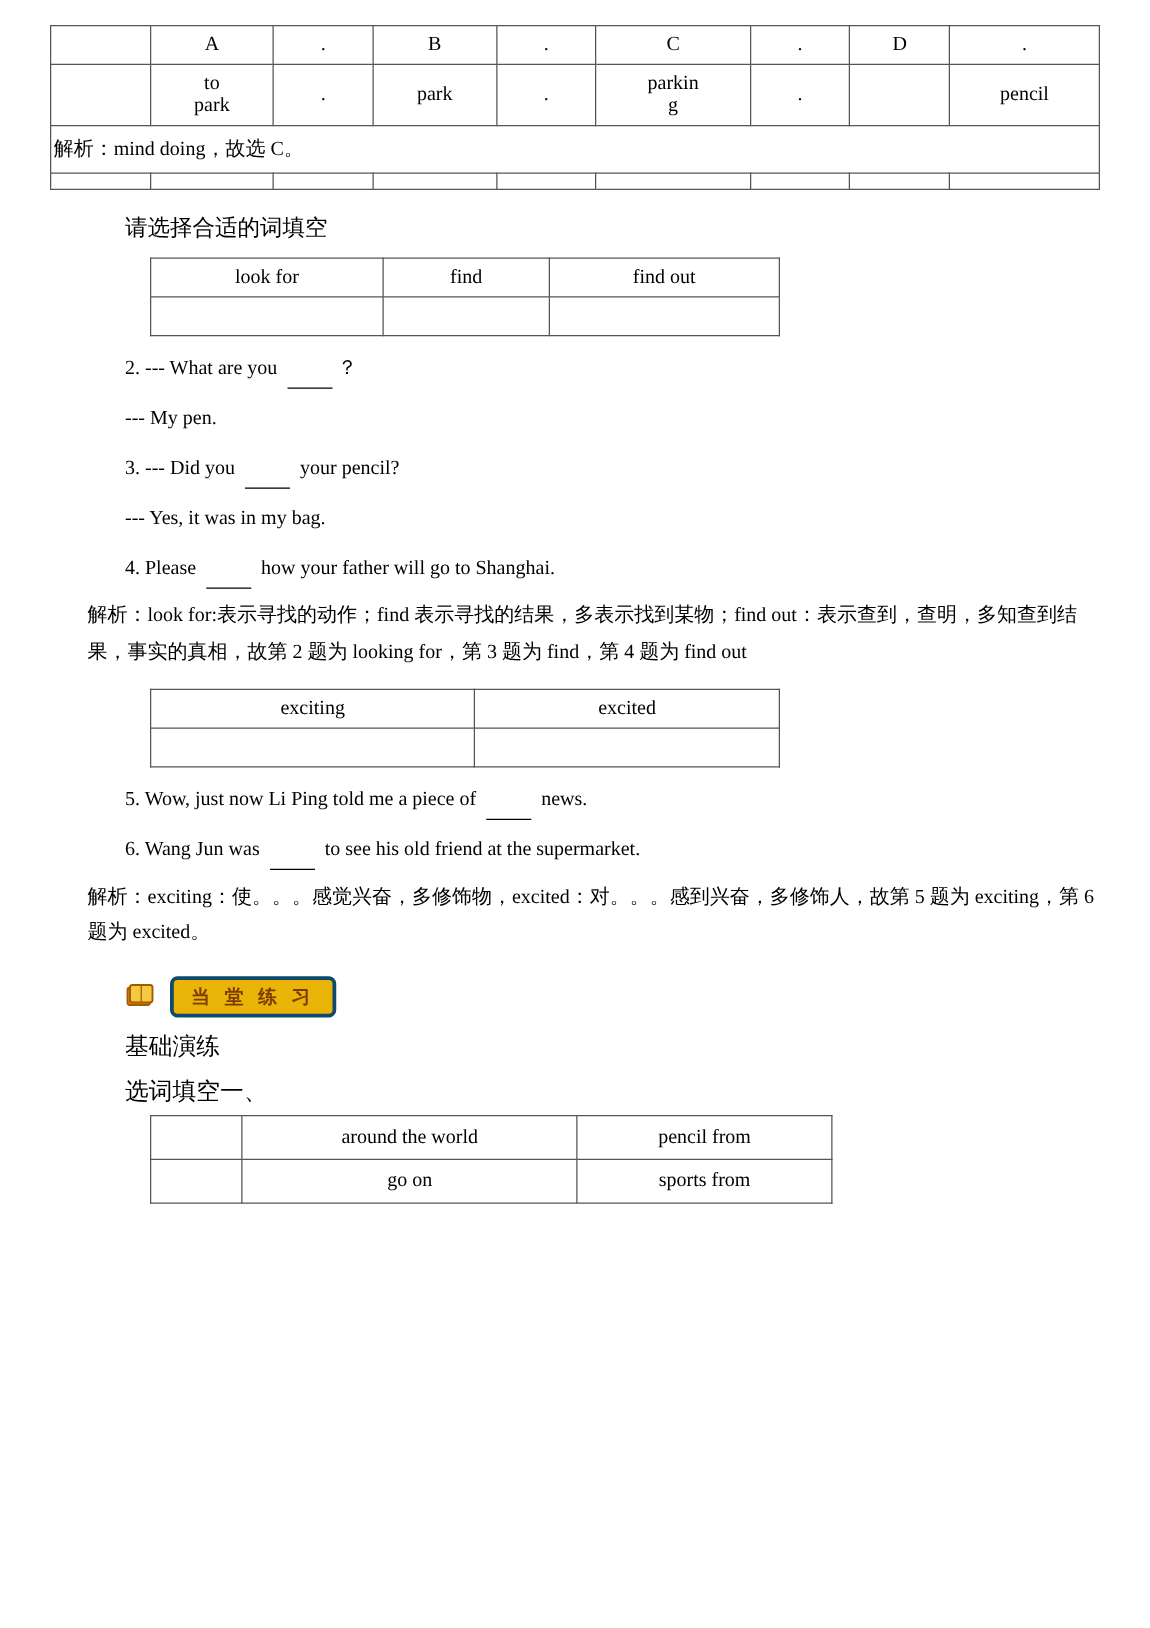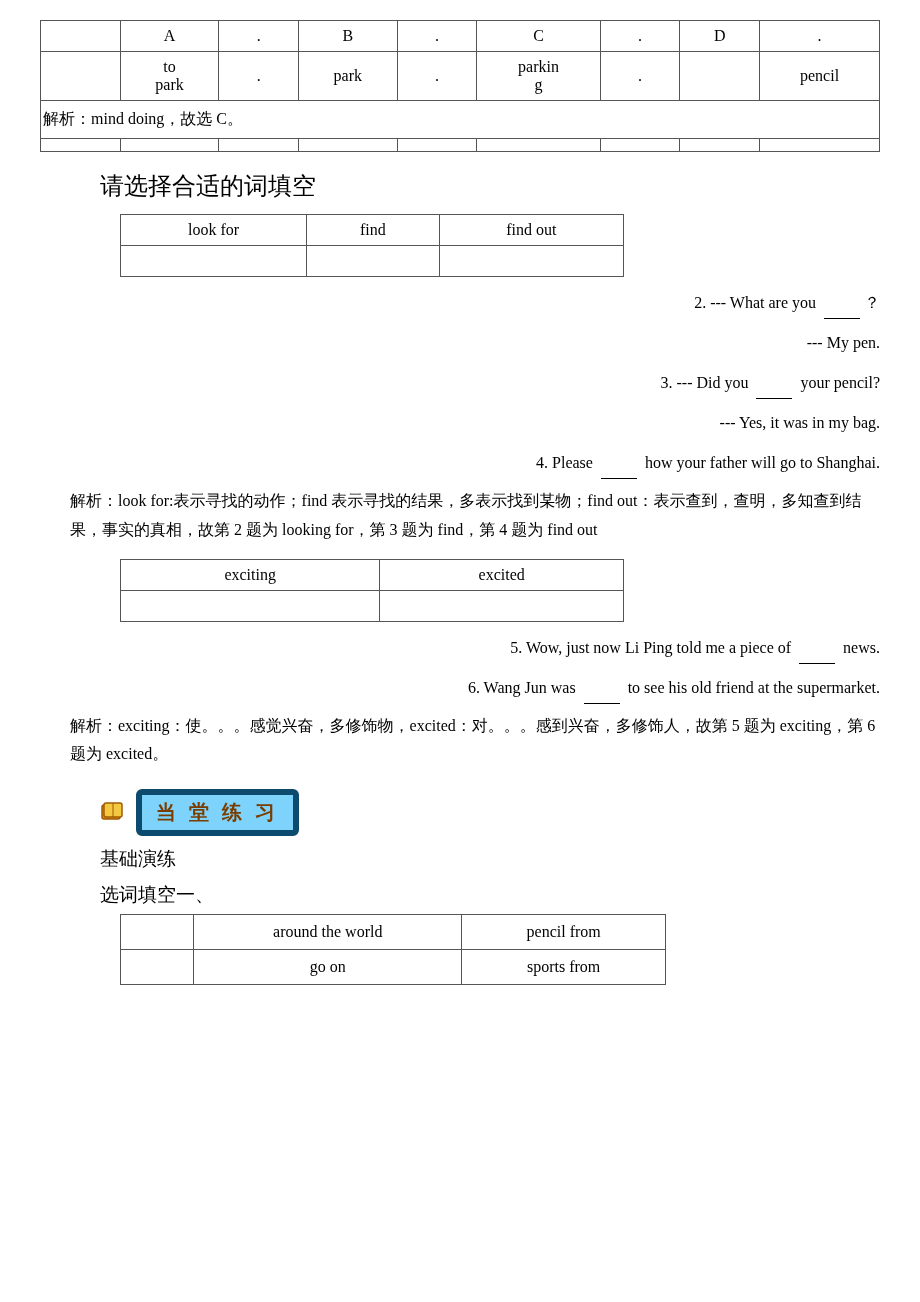--- a/index.html
+++ b/index.html
@@ -30,39 +30,38 @@
       vertical-align: middle;
       min-width: 40px;
     }
     .analysis {
       margin: 8px 0 8px 30px;
       line-height: 1.8;
     }
     .question {
       margin: 8px 0 8px 60px;
       line-height: 2;
-      text-align: right;
     }
     .section-title {
-      font-size: 24px;
+      font-size: 18px;
       margin: 18px 0 10px 60px;
     }
     .badge-container {
       display: flex;
       align-items: center;
       margin: 20px 0 8px 60px;
     }
     .badge {
       display: inline-flex;
       align-items: center;
-      background: #7dd3fc;
-      border: 6px solid #0c4a6e;
+      background: #eab308;
+      border: 3px solid #0c4a6e;
       border-radius: 6px;
       padding: 4px 14px;
-      font-size: 20px;
+      font-size: 15px;
       font-weight: bold;
       color: #7a3d00;
       letter-spacing: 4px;
     }
     .badge-icon {
       display: inline-block;
       width: 28px;
       height: 28px;
       margin-right: 8px;
     }

